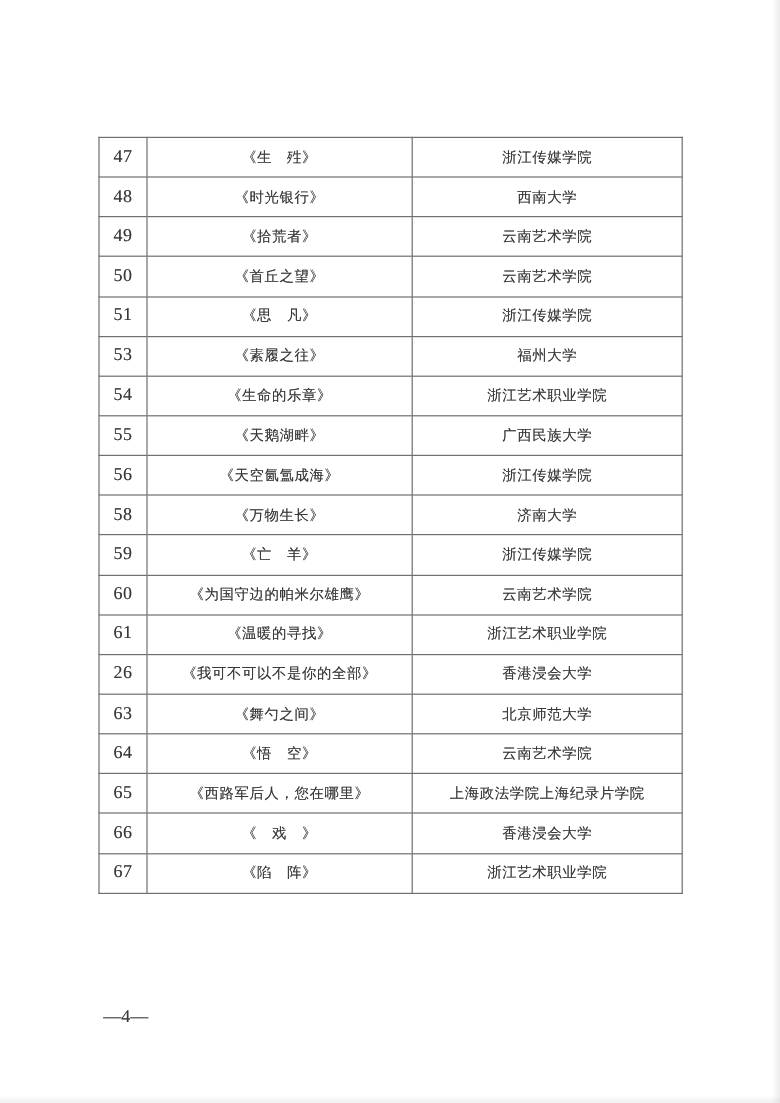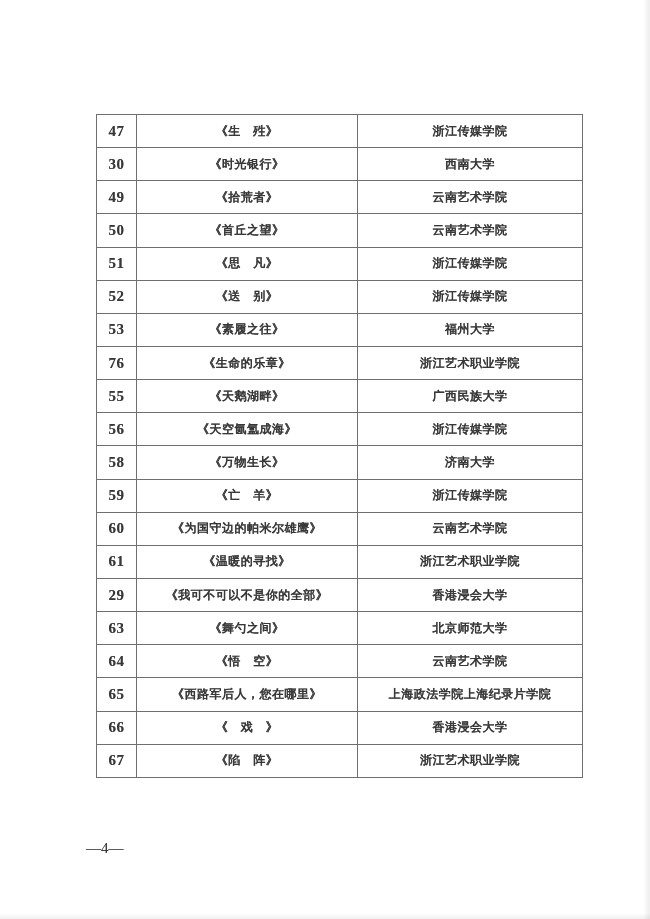--- a/index.html
+++ b/index.html
@@ -22,26 +22,25 @@
     background: linear-gradient(to right, rgba(0,0,0,0), rgba(0,0,0,0.07));
   }
   .scan-edge-bottom {
     position: absolute;
     left: 0; bottom: 0;
     width: 100%; height: 6px;
     background: linear-gradient(to bottom, rgba(0,0,0,0), rgba(0,0,0,0.06));
   }
   table.works {
     position: absolute;
-    left: 96px;
+    left: 82px;
     top: 114px;
     width: 486px;
     border-collapse: collapse;
     table-layout: fixed;
-    font-weight: bold;
   }
   table.works td {
     border: 1px solid #6f6f6f;
     height: 32.15px;
     padding: 0;
     text-align: center;
     vertical-align: middle;
     color: #383838;
     white-space: nowrap;
     overflow: hidden;
@@ -77,51 +76,46 @@
     <col style="width:221px">
     <col style="width:225px">
   </colgroup>
   <tbody>
       <tr>
         <td class="cell-no">47</td>
         <td class="cell-title">《生　殅》</td>
         <td class="cell-school">浙江传媒学院</td>
       </tr>
       <tr>
-        <td class="cell-no">30</td>
+        <td class="cell-no">48</td>
         <td class="cell-title">《时光银行》</td>
         <td class="cell-school">西南大学</td>
       </tr>
       <tr>
         <td class="cell-no">49</td>
         <td class="cell-title">《拾荒者》</td>
         <td class="cell-school">云南艺术学院</td>
       </tr>
       <tr>
         <td class="cell-no">50</td>
         <td class="cell-title">《首丘之望》</td>
         <td class="cell-school">云南艺术学院</td>
       </tr>
       <tr>
         <td class="cell-no">51</td>
         <td class="cell-title">《思　凡》</td>
         <td class="cell-school">浙江传媒学院</td>
       </tr>
       <tr>
-        <td class="cell-no">52</td>
-        <td class="cell-title">《送　别》</td>
-        <td class="cell-school">浙江传媒学院</td>
-      </tr>
-      <tr>
         <td class="cell-no">53</td>
         <td class="cell-title">《素履之往》</td>
         <td class="cell-school">福州大学</td>
       </tr>
       <tr>
-        <td class="cell-no">76</td>
+        <td class="cell-no">54</td>
         <td class="cell-title">《生命的乐章》</td>
         <td class="cell-school">浙江艺术职业学院</td>
       </tr>
       <tr>
         <td class="cell-no">55</td>
         <td class="cell-title">《天鹅湖畔》</td>
         <td class="cell-school">广西民族大学</td>
       </tr>
       <tr>
         <td class="cell-no">56</td>
@@ -142,21 +136,21 @@
         <td class="cell-no">60</td>
         <td class="cell-title">《为国守边的帕米尔雄鹰》</td>
         <td class="cell-school">云南艺术学院</td>
       </tr>
       <tr>
         <td class="cell-no">61</td>
         <td class="cell-title">《温暖的寻找》</td>
         <td class="cell-school">浙江艺术职业学院</td>
       </tr>
       <tr>
-        <td class="cell-no">29</td>
+        <td class="cell-no">26</td>
         <td class="cell-title">《我可不可以不是你的全部》</td>
         <td class="cell-school">香港浸会大学</td>
       </tr>
       <tr>
         <td class="cell-no">63</td>
         <td class="cell-title">《舞勺之间》</td>
         <td class="cell-school">北京师范大学</td>
       </tr>
       <tr>
         <td class="cell-no">64</td>

